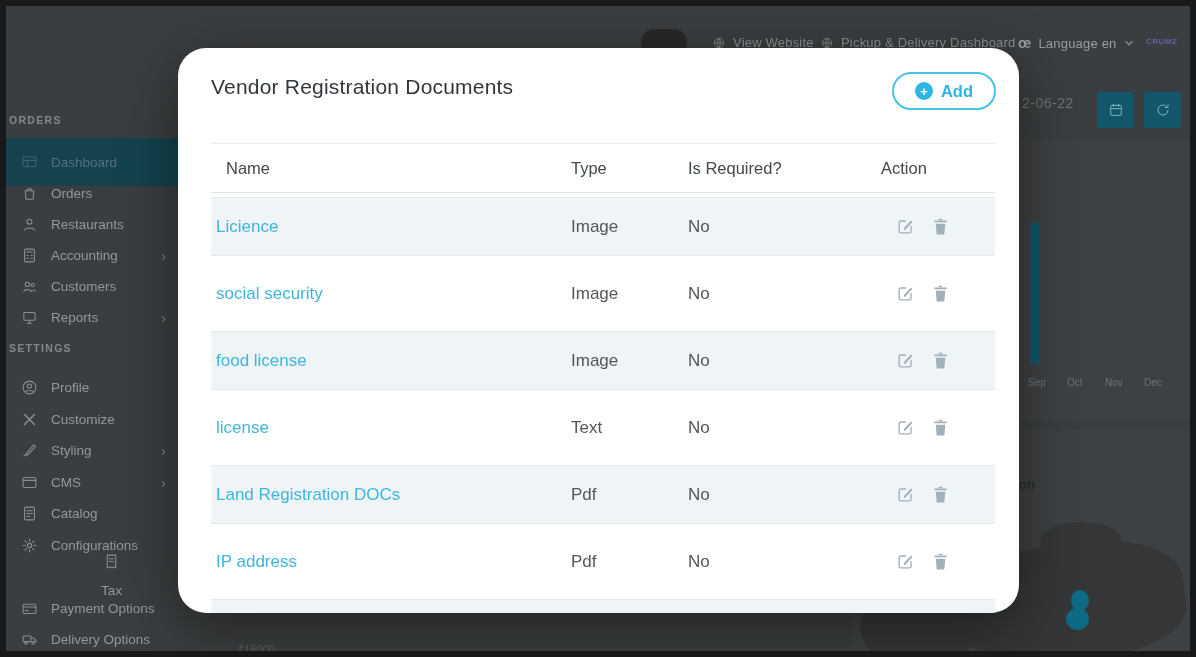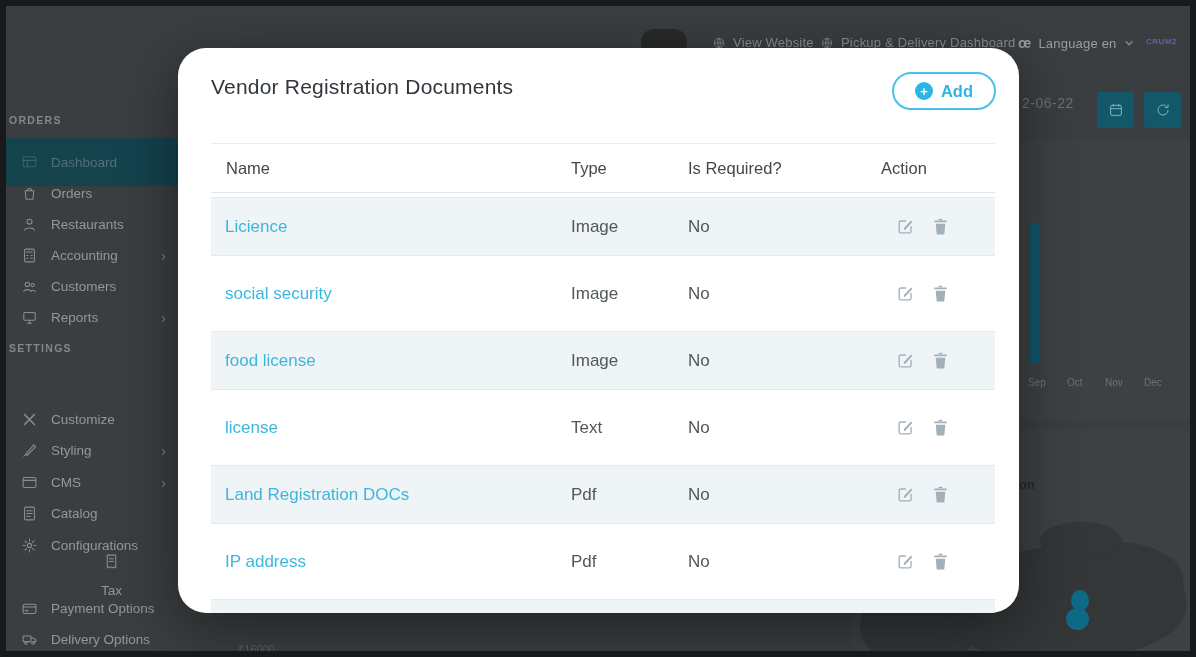--- a/index.html
+++ b/index.html
@@ -49,21 +49,21 @@
   .thead{position:absolute;left:33px;right:24px;top:95px;height:50px;display:grid;
          grid-template-columns:347px 118px 180px 1fr;align-items:center;
          color:#42484c;font-size:16.5px;border-top:1px solid #ececec;border-bottom:1px solid #dfe5e8;box-sizing:border-box;}
   .thead .h-name{padding-left:15px;} .thead .h-type{padding-left:13px;}
   .thead .h-req{padding-left:12px;}  .thead .h-action{padding-left:25px;}
   .tbody{position:absolute;left:33px;right:24px;top:145px;bottom:0;overflow:hidden;}
   .trow{height:67px;display:grid;grid-template-columns:347px 118px 180px 1fr;align-items:center;
         font-size:17px;color:#51575b;box-sizing:border-box;}
   .trow.light{background:#eff4f7;border-top:4px solid #fff;border-bottom:4px solid #fff;
               box-shadow:inset 0 1px 0 #e3eaed, inset 0 -1px 0 #e3eaed;}
-  .c-name{padding-left:14px;color:#3db6de;cursor:pointer;text-decoration:none;}
+  .c-name{padding-left:5px;color:#3db6de;cursor:pointer;text-decoration:none;}
   .c-type{padding-left:13px;} .c-req{padding-left:12px;}
   .c-actions{display:flex;gap:16px;padding-left:40px;align-items:center;}
   .icon-btn{width:19px;height:19px;cursor:pointer;color:#a2b0ba;}
   .icon-btn svg{width:19px;height:19px;display:block;}
 </style>
 </head>
 <body>
 
 <div class="screen">
 
@@ -172,20 +172,28 @@
     <svg viewBox="0 0 24 24">
         <rect x="4" y="5" width="16" height="11" rx="1.5"></rect>
         <path d="M9 20h6M12 16v4"></path>
       </svg>
     <span>Reports</span>
     <span class="chev">›</span>
   </div>
 
   <span class="section-label" style="top:342px;">SETTINGS</span>
 
+  <div class="s-item" style="top:363.5px;">
+    <svg viewBox="0 0 24 24">
+        <circle cx="12" cy="12" r="9"></circle>
+        <circle cx="12" cy="10" r="3"></circle>
+        <path d="M6.5 18.5c1.2-3 9.8-3 11 0"></path>
+      </svg>
+    <span>Profile</span>
+  </div>
   <div class="s-item" style="top:395px;">
     <svg viewBox="0 0 24 24" style="stroke-width:2.2;">
         <path d="M5 5l14 14M19 5L5 19"></path>
       </svg>
     <span>Customize</span>
   </div>
   <div class="s-item" style="top:426.5px;">
     <svg viewBox="0 0 24 24">
         <path d="M7 17L18 4l2.5 2.5L9 19z"></path>
         <path d="M4 20l4-3"></path>

